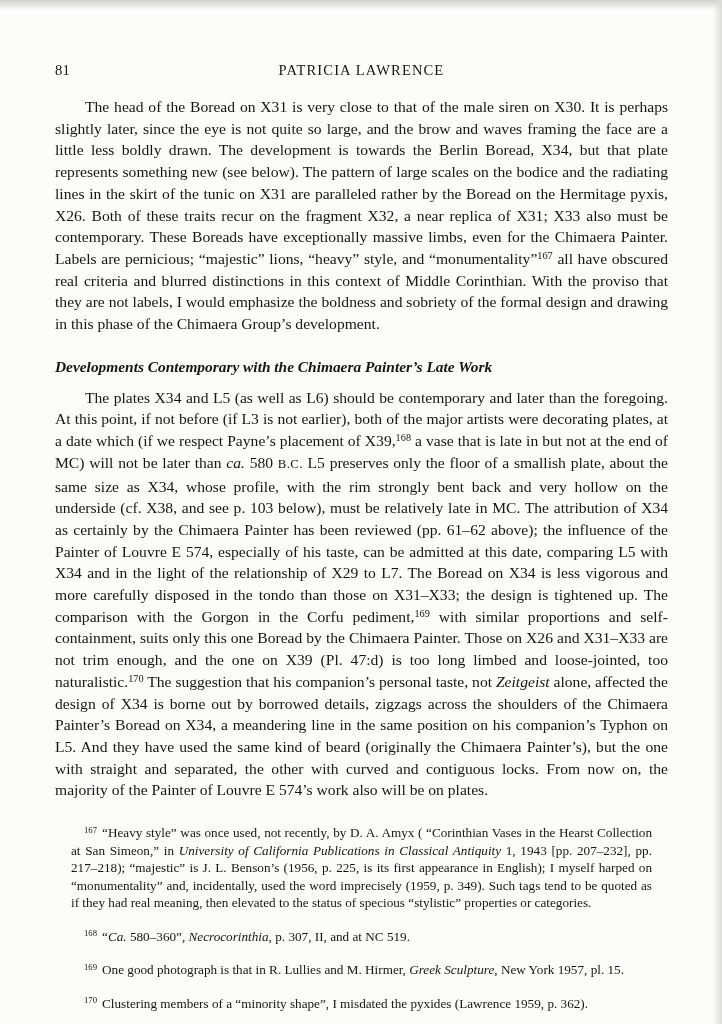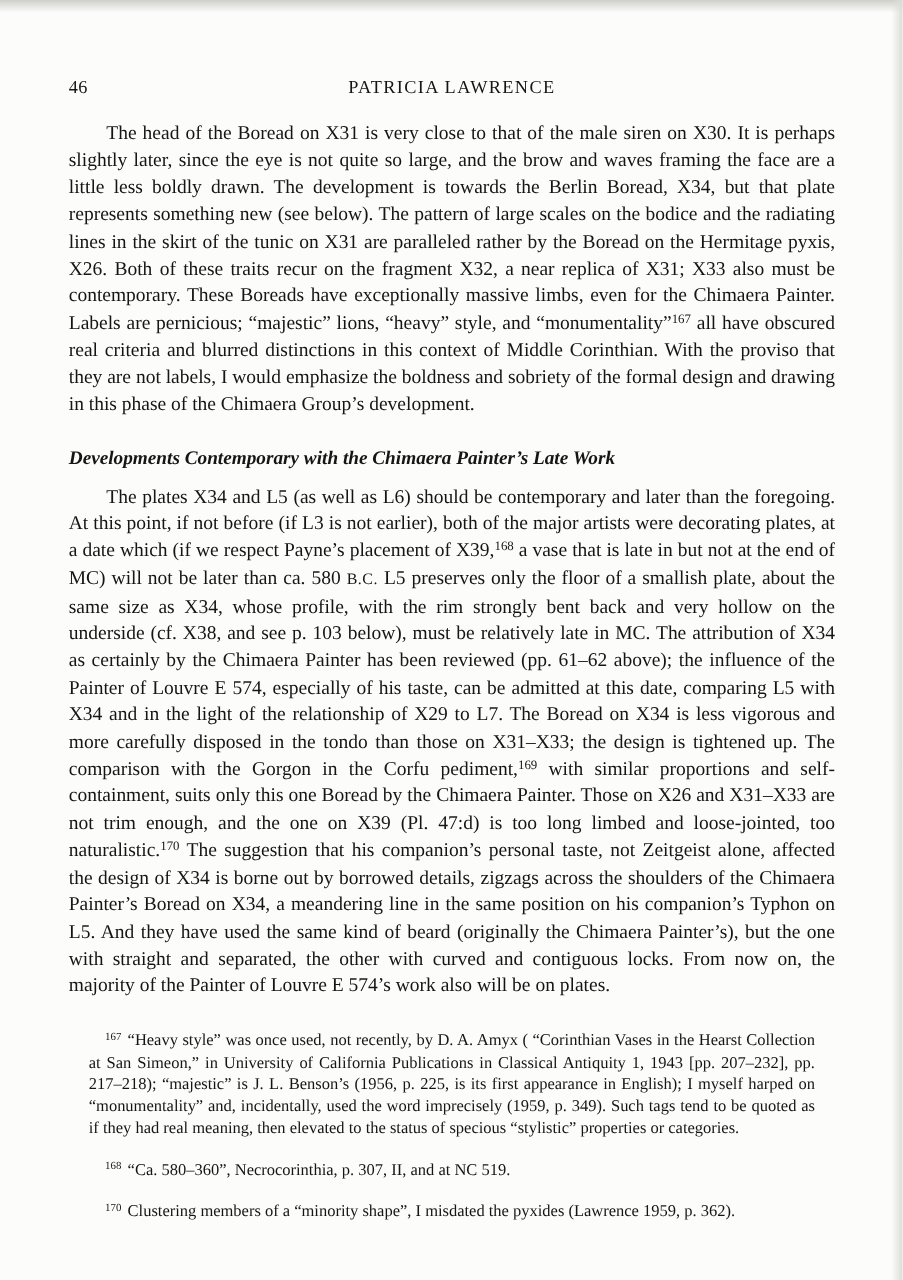--- a/index.html
+++ b/index.html
@@ -82,50 +82,51 @@
     margin-top: 23px;
     font-size: 13.2px;
     line-height: 17.5px;
     text-align: justify;
   }
   .footnote {
     margin: 16px;
     text-indent: 13px;
   }
   .b { font-weight: normal; }
-  .i { }
+  .i { font-style: italic; }
   .sc { font-size: 0.82em; letter-spacing: 0.03em; }
   sup {
     font-size: 0.66em;
     line-height: 0;
     vertical-align: baseline;
     position: relative;
     top: -0.48em;
   }
   .footnote > sup {
     margin-right: 5px;
   }
 </style>
 </head>
 <body>
 
 <div class="page">
   <div class="content">
 
     <header class="page-header">
-      <span class="page-number">46</span>
+      <span class="page-number">81</span>
       <span class="running-head">PATRICIA LAWRENCE</span>
     </header>
 
     <main class="body-text">
       <p class="para indent"><span>The head of the Boread on </span><span class="b">X31</span><span> is very close to that of the male siren on </span><span class="b">X30</span><span>. It is perhaps slightly later, since the eye is not quite so large, and the brow and waves framing the face are a little less boldly drawn. The development is towards the Berlin Boread, </span><span class="b">X34</span><span>, but that plate represents something new (see below). The pattern of large scales on the bodice and the radiating lines in the skirt of the tunic on </span><span class="b">X31</span><span> are paralleled rather by the Boread on the Hermitage pyxis, </span><span class="b">X26</span><span>. Both of these traits recur on the fragment </span><span class="b">X32</span><span>, a near replica of </span><span class="b">X31</span><span>; </span><span class="b">X33</span><span> also must be contemporary. These Boreads have exceptionally massive limbs, even for the Chimaera Painter. Labels are pernicious; “majestic” lions, “heavy” style, and “monumentality”</span><sup>167</sup><span> all have obscured real criteria and blurred distinctions in this context of Middle Corinthian. With the proviso that they are not labels, I would emphasize the boldness and sobriety of the formal design and drawing in this phase of the Chimaera Group’s development.</span></p>
       <h2 class="section-heading">Developments Contemporary with the Chimaera Painter’s Late Work</h2>
       <p class="para indent"><span>The plates </span><span class="b">X34</span><span> and </span><span class="b">L5</span><span> (as well as </span><span class="b">L6</span><span>) should be contemporary and later than the foregoing. At this point, if not before (if </span><span class="b">L3</span><span> is not earlier), both of the major artists were decorating plates, at a date which (if we respect Payne’s placement of </span><span class="b">X39</span><span>,</span><sup>168</sup><span> a vase that is late in but not at the end of MC) will not be later than </span><span class="i">ca.</span><span> 580 </span><span class="sc">B.C.</span><span> </span><span class="b">L5</span><span> preserves only the floor of a smallish plate, about the same size as </span><span class="b">X34</span><span>, whose profile, with the rim strongly bent back and very hollow on the underside (cf. </span><span class="b">X38</span><span>, and see p. 103 below), must be relatively late in MC. The attribution of </span><span class="b">X34</span><span> as certainly by the Chimaera Painter has been reviewed (pp. 61–62 above); the influence of the Painter of Louvre E 574, especially of his taste, can be admitted at this date, comparing </span><span class="b">L5</span><span> with </span><span class="b">X34</span><span> and in the light of the relationship of </span><span class="b">X29</span><span> to </span><span class="b">L7</span><span>. The Boread on </span><span class="b">X34</span><span> is less vigorous and more carefully disposed in the tondo than those on </span><span class="b">X31–X33</span><span>; the design is tightened up. The comparison with the Gorgon in the Corfu pediment,</span><sup>169</sup><span> with similar proportions and self-containment, suits only this one Boread by the Chimaera Painter. Those on </span><span class="b">X26</span><span> and </span><span class="b">X31–X33</span><span> are not trim enough, and the one on </span><span class="b">X39</span><span> (Pl. 47:d) is too long limbed and loose-jointed, too naturalistic.</span><sup>170</sup><span> The suggestion that his companion’s personal taste, not </span><span class="i">Zeitgeist</span><span> alone, affected the design of </span><span class="b">X34</span><span> is borne out by borrowed details, zigzags across the shoulders of the Chimaera Painter’s Boread on </span><span class="b">X34</span><span>, a meandering line in the same position on his companion’s Typhon on </span><span class="b">L5</span><span>. And they have used the same kind of beard (originally the Chimaera Painter’s), but the one with straight and separated, the other with curved and contiguous locks. From now on, the majority of the Painter of Louvre E 574’s work also will be on plates.</span></p>
     </main>
 
     <footer class="footnotes">
       <p class="footnote"><sup>167</sup><span><span>“Heavy style” was once used, not recently, by D. A. Amyx ( “Corinthian Vases in the Hearst Collection at San Simeon,” in </span><span class="i">University of California Publications in Classical Antiquity</span><span> 1, 1943 [pp. 207–232], pp. 217–218); “majestic” is J. L. Benson’s (1956, p. 225, is its first appearance in English); I myself harped on “monumentality” and, incidentally, used the word imprecisely (1959, p. 349). Such tags tend to be quoted as if they had real meaning, then elevated to the status of specious “stylistic” properties or categories.</span></span></p>
       <p class="footnote"><sup>168</sup><span><span>“</span><span class="i">Ca.</span><span> 580–360”, </span><span class="i">Necrocorinthia</span><span>, p. 307, II, and at NC 519.</span></span></p>
+      <p class="footnote"><sup>169</sup><span><span>One good photograph is that in R. Lullies and M. Hirmer, </span><span class="i">Greek Sculpture</span><span>, New York 1957, pl. 15.</span></span></p>
       <p class="footnote"><sup>170</sup><span><span>Clustering members of a “minority shape”, I misdated the pyxides (Lawrence 1959, p. 362).</span></span></p>
     </footer>
 
   </div>
 </div>
 
 </body></html>

